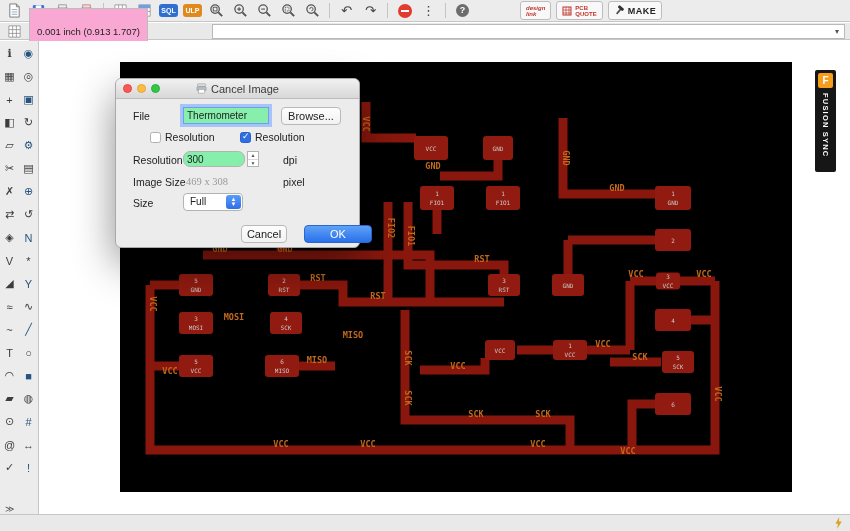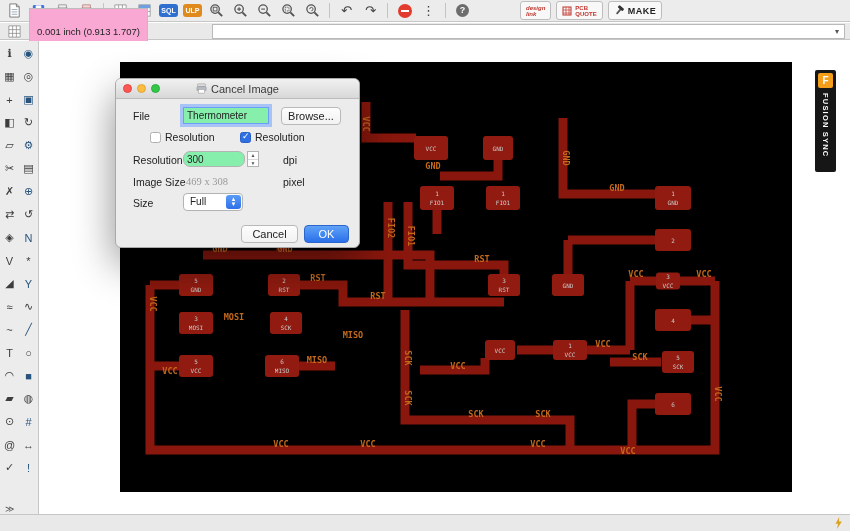--- a/index.html
+++ b/index.html
@@ -449,17 +449,17 @@
 
     <span class="dlabel" style="top:118px">Size</span>
     <span class="popup" style="left:67px;top:114px;width:60px">
       <span>Full</span>
       <span class="poparr">
           <span>▲</span>
           <span>▼</span>
         </span>
     </span>
 
-    <span class="dbtn" style="left:125px;top:146px;width:57px">Cancel</span>
-    <span class="dbtn primary" style="left:188px;top:146px;width:45px">OK</span>
+    <span class="dbtn" style="left:125px;top:146px;width:46px">Cancel</span>
+    <span class="dbtn primary" style="left:188px;top:146px;width:68px">OK</span>
   </div>
 
 </div>
 
 </body></html>

